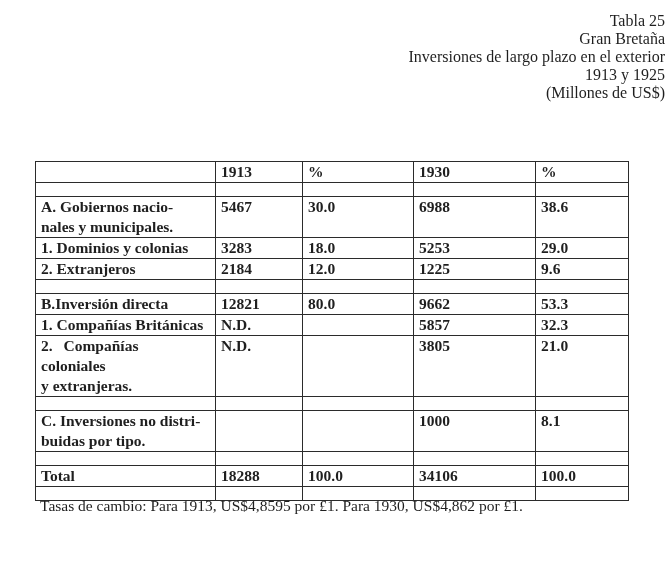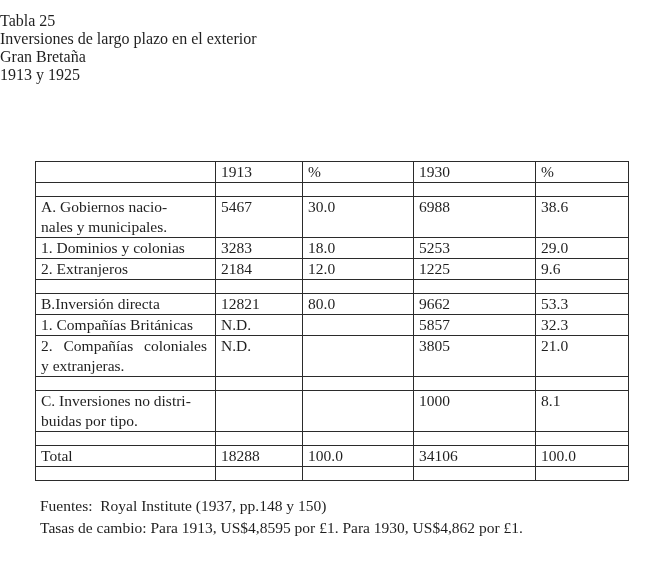--- a/index.html
+++ b/index.html
@@ -15,34 +15,35 @@
     color: #1f1f1f;
     overflow: hidden;
   }
 
   
   .title-block {
     position: absolute;
     top: 12px;
     left: 0;
     right: 0;
-    text-align: left;
+    text-align: right;
     font-size: 16px;
     line-height: 18px;
   }
 
   
   #inv-table {
     position: absolute;
     left: 35px;
     top: 161px;
     width: 593px;
     border-collapse: collapse;
     table-layout: fixed;
     font-size: 15.5px;
+    font-weight: bold;
   }
   #inv-table td {
     border: 1px solid #2b2b2b;
     padding: 0 5px;
     vertical-align: top;
     line-height: 20px;
     white-space: pre-line;
     overflow: hidden;
   }
   #inv-table thead tr { height: 21px; }
@@ -62,23 +63,24 @@
     font-size: 15.5px;
     line-height: 21.5px;
   }
   .footnote { white-space: pre-wrap; }
 </style>
 </head>
 <body>
 
 <div class="title-block">
   <div class="title-line">Tabla 25</div>
+  <div class="title-line">Gran Bretaña</div>
   <div class="title-line">Inversiones de largo plazo en el exterior</div>
-  <div class="title-line">Gran Bretaña</div>
   <div class="title-line">1913 y 1925</div>
+  <div class="title-line">(Millones de US$)</div>
 </div>
 
 <table id="inv-table">
   <colgroup>
     <col style="width:180px">
     <col style="width:87px">
     <col style="width:111px">
     <col style="width:122px">
     <col style="width:93px">
   </colgroup>
@@ -183,15 +185,14 @@
         <td></td>
         <td></td>
         <td></td>
         <td></td>
         <td></td>
       </tr>
     </tbody>
 </table>
 
 <div class="footnotes">
-  <div class="footnote">Fuentes:  Royal Institute (1937, pp.148 y 150)</div>
   <div class="footnote">Tasas de cambio: Para 1913, US$4,8595 por £1. Para 1930, US$4,862 por £1.</div>
 </div>
 
 </body></html>

